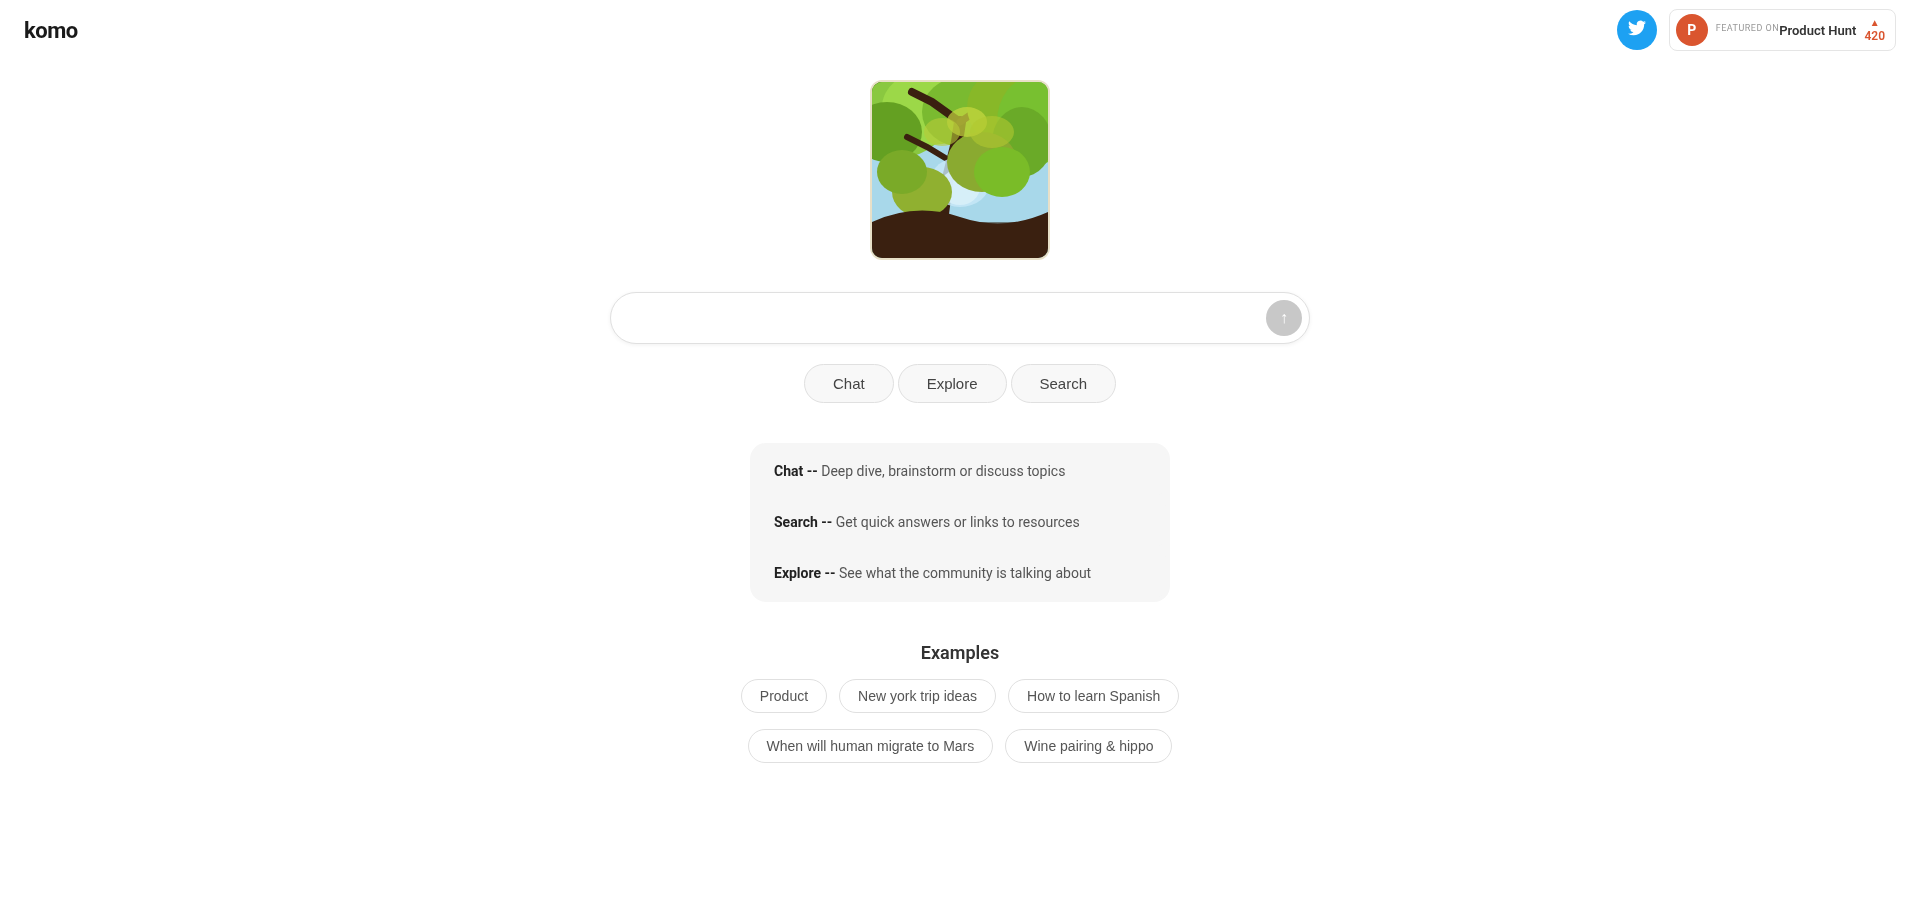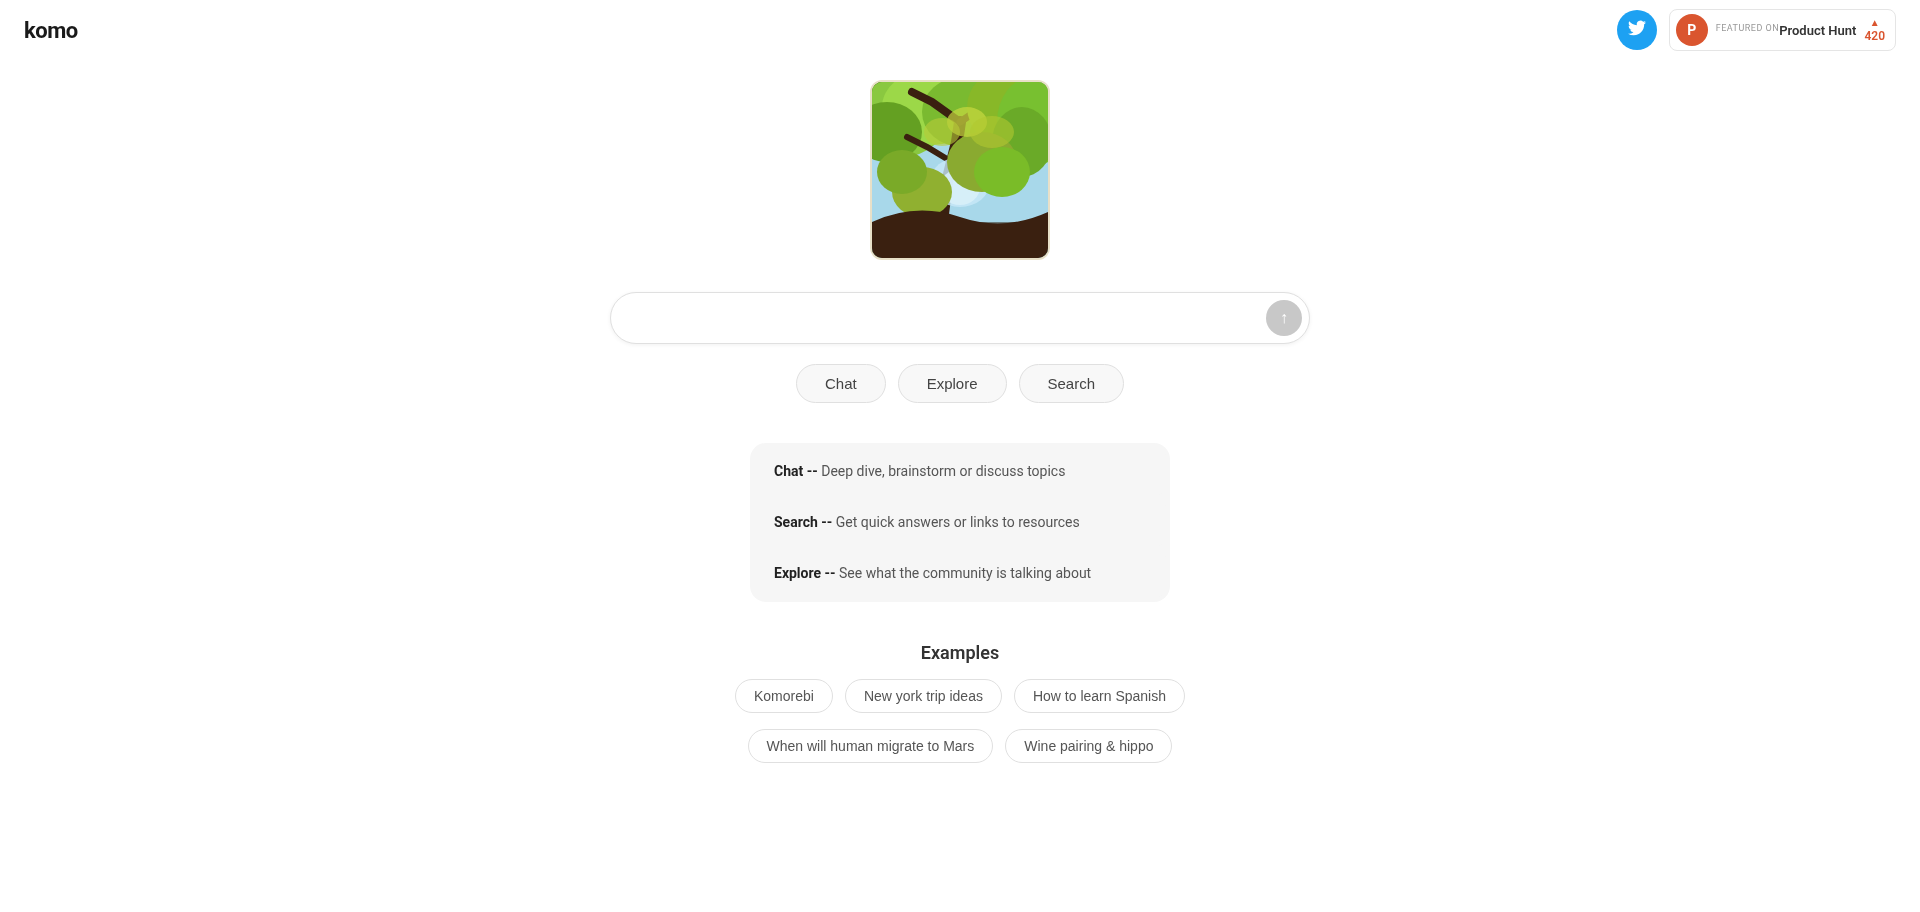--- a/index.html
+++ b/index.html
@@ -187,21 +187,21 @@
 
     .arrow-up {
       font-size: 16px;
       color: white;
       line-height: 1;
     }
 
     
     .mode-buttons {
       display: flex;
-      gap: 12px;
+      gap: 4px;
       margin-bottom: 40px;
     }
 
     .mode-btn {
       padding: 10px 28px;
       border-radius: 24px;
       border: 1.5px solid #e0e0e0;
       background: #f8f8f8;
       font-size: 15px;
       color: #444;
@@ -362,21 +362,21 @@
       <strong>Search --</strong><span> Get quick answers or links to resources</span>
     </div>
     <div class="info-box">
       <strong>Explore --</strong><span> See what the community is talking about</span>
     </div>
   </div>
 
   <div class="examples-section">
     <h3 class="examples-title">Examples</h3>
     <div class="examples-row">
-      <button class="example-chip">Komorebi</button>
+      <button class="example-chip">Product</button>
       <button class="example-chip">New york trip ideas</button>
       <button class="example-chip">How to learn Spanish</button>
     </div>
     <div class="examples-row">
       <button class="example-chip">When will human migrate to Mars</button>
       <button class="example-chip">Wine pairing &amp; hippo</button>
     </div>
   </div>
 
 </main>

